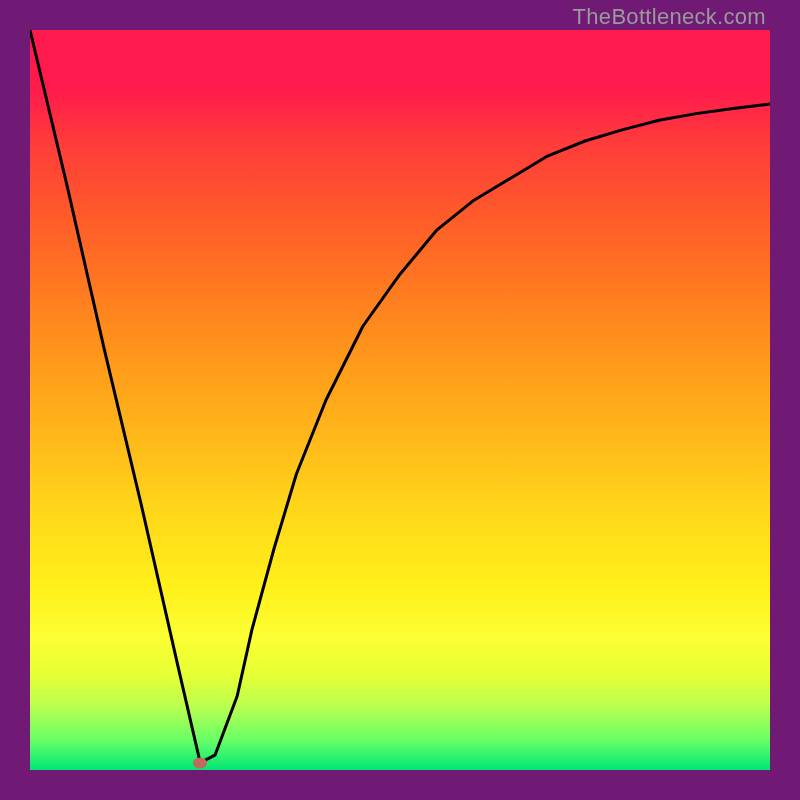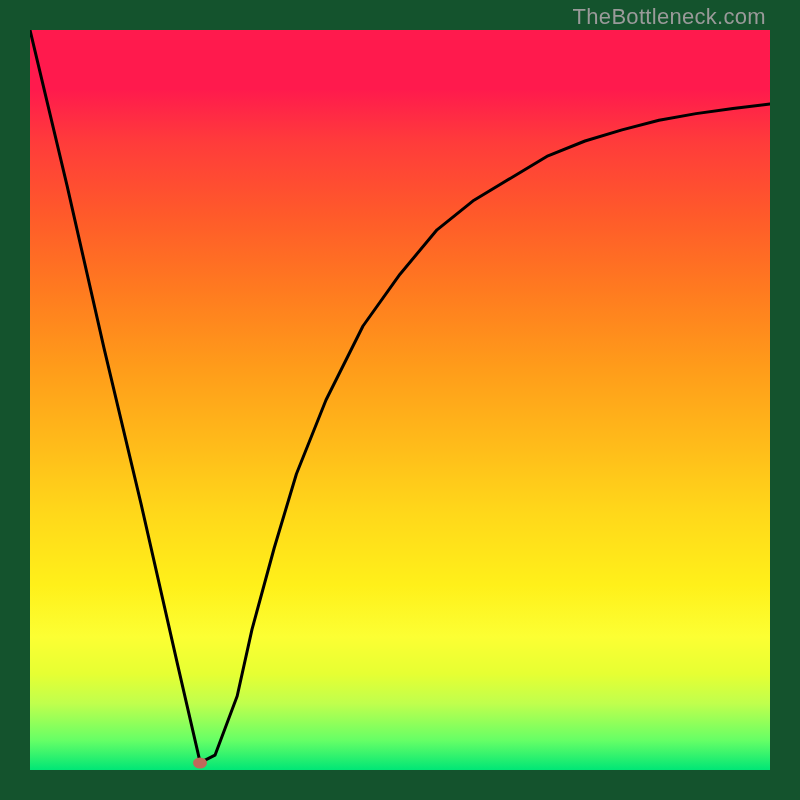--- a/index.html
+++ b/index.html
@@ -10,21 +10,21 @@
     background: #000;
     overflow: hidden;
     font-family: Arial, Helvetica, sans-serif;
   }
   .frame {
     position: absolute;
     top: 0;
     left: 0;
     width: 800px;
     height: 800px;
-    background: #14532d;
+    background: #701a75;
   }
   .plot-area {
     position: absolute;
     top: 30px;
     left: 30px;
     width: 740px;
     height: 740px;
     overflow: hidden;
     background: linear-gradient(
       to bottom,

